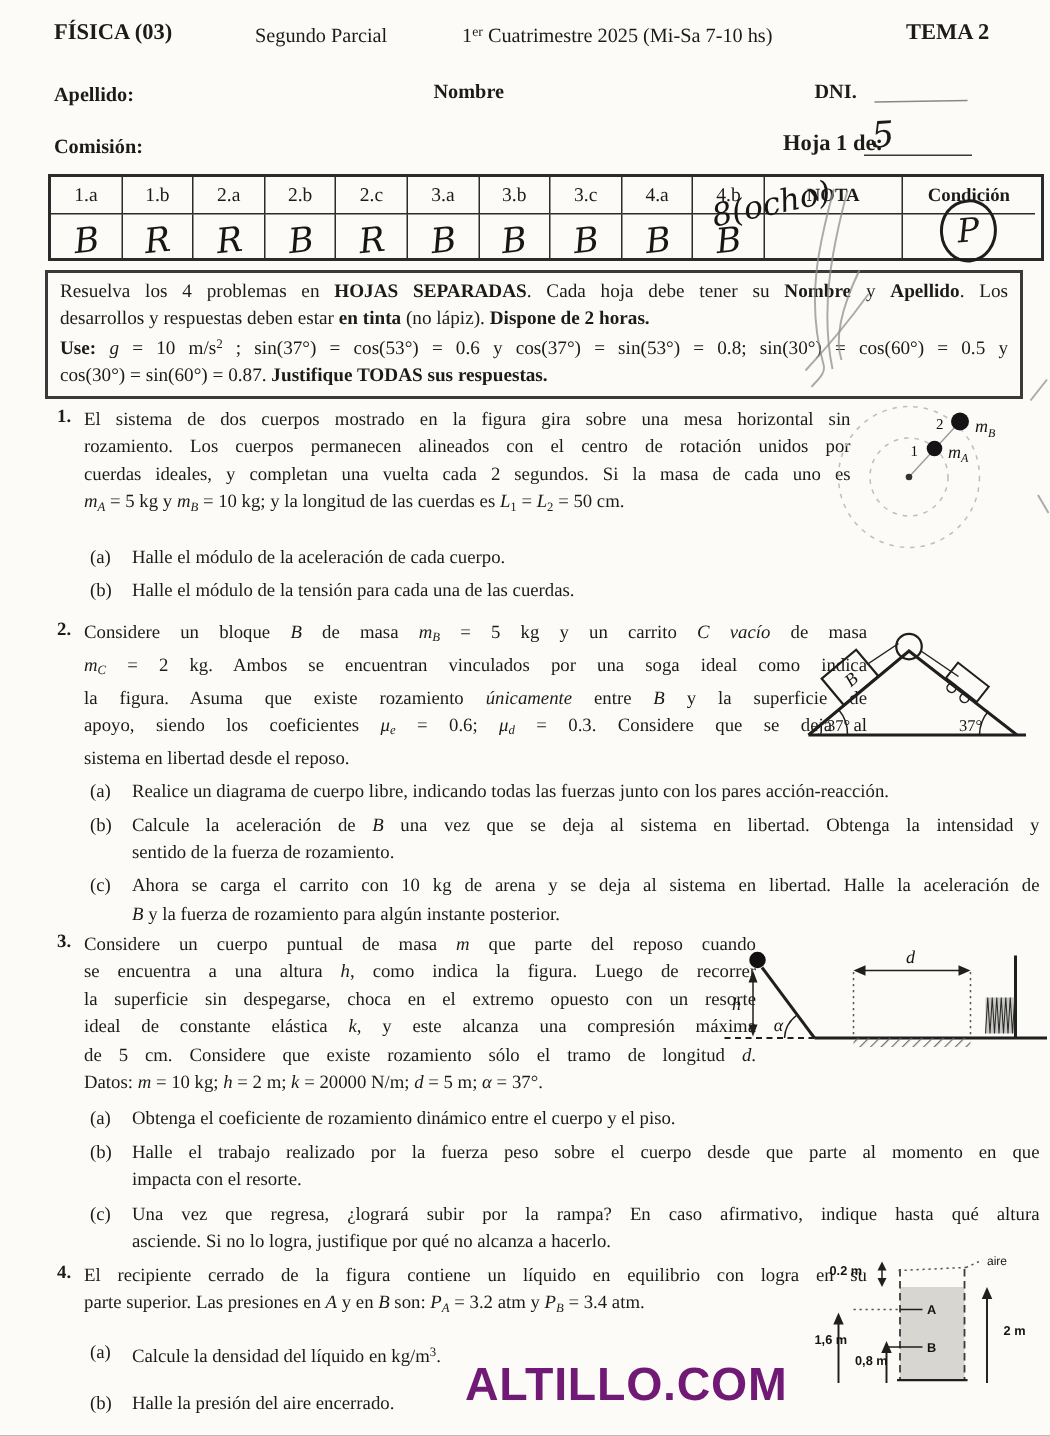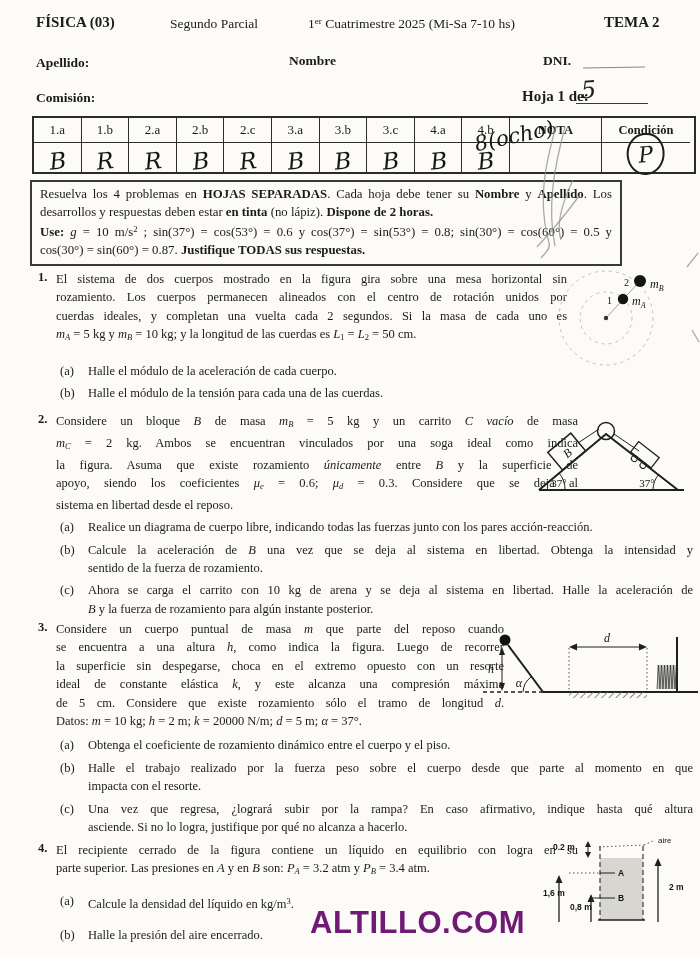--- a/index.html
+++ b/index.html
@@ -38,21 +38,21 @@
            transform:rotate(-6deg) translateY(3px);display:inline-block;}
   .nota-hw{left:474px;top:124px;font-family:"DejaVu Serif",serif;font-style:italic;font-size:21px;
            color:#161616;transform:rotate(-12deg);z-index:6;white-space:nowrap;}
   .circleP{width:34px;height:38px;border:2.5px solid #1d1d1d;border-radius:50% 46% 52% 48%;
            display:flex;align-items:center;justify-content:center;transform:rotate(-5deg) translateY(-4px);}
   .circleP span{font-family:"DejaVu Serif",serif;font-style:italic;font-size:22px;}
   .hoja5{left:581px;top:76px;font-family:"DejaVu Serif",serif;font-style:italic;font-size:24px;
          transform:rotate(-4deg);z-index:6;}
 
   
-  .instr{left:30px;top:180px;width:592px;border:2px solid #3a3a3a;padding:4px 8px 5px 8px;
+  .instr{left:30px;top:180px;width:652px;border:2px solid #3a3a3a;padding:4px 8px 5px 8px;
          box-sizing:border-box;font-size:12.8px;}
   .instr .tline{line-height:17.6px;}
 
   
   .tline{line-height:18.4px;}
   .jl{text-align:justify;text-align-last:justify;}
   .ll{text-align:left;}
 
   
   .prob{position:absolute;}

